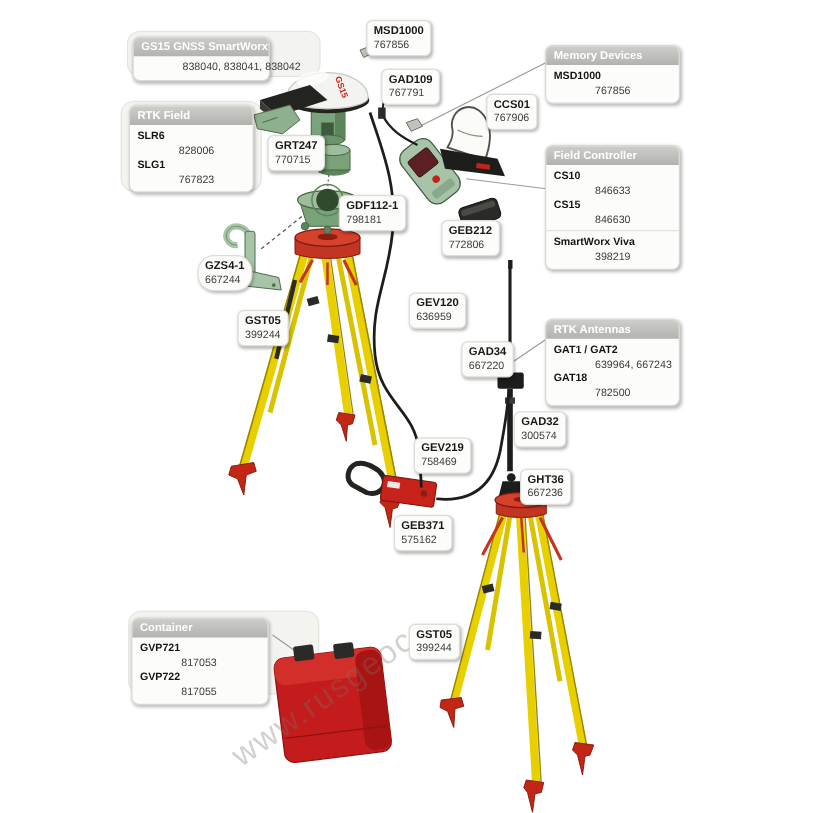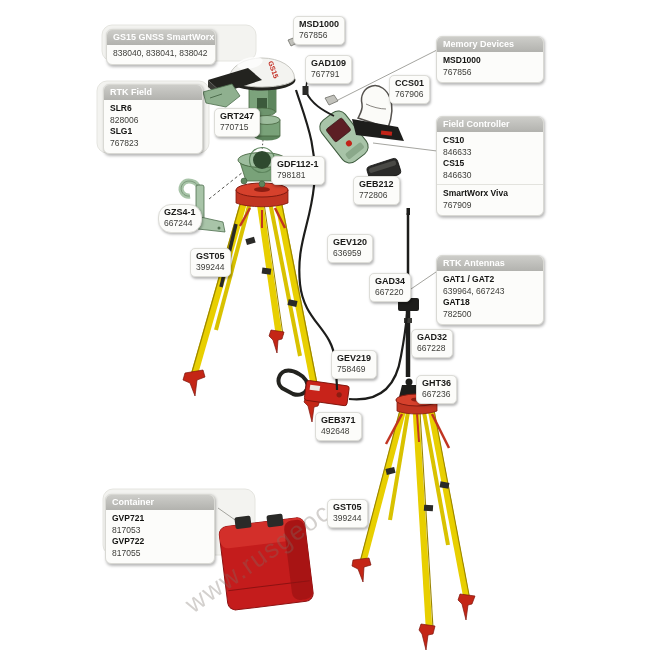--- a/index.html
+++ b/index.html
@@ -9,21 +9,21 @@
   .plabel{position:absolute;z-index:3;background:#fcfcfa;border:1px solid #ddddd8;border-radius:5px;
           padding:2px 5px 3px;box-shadow:1px 1.5px 2.5px rgba(0,0,0,0.28);white-space:nowrap;line-height:11px;}
   .plabel .code{display:block;font-weight:bold;font-size:9px;color:#191917;}
   .plabel .num{display:block;font-size:8.5px;color:#3c3c38;}
   .gbox{position:absolute;z-index:3;background:#fcfcfa;border:1px solid #d9d9d4;border-radius:6px;
         box-shadow:1px 1.5px 3px rgba(0,0,0,0.28);}
   .gbox .hdr{background:linear-gradient(#cdcdc9,#b2b2ae);color:#ffffff;font-weight:bold;font-size:9px;
              padding:2px 6px 3px;border-radius:5px 5px 0 0;white-space:nowrap;}
   .gbox .bd{padding:3px 6px 4px;font-size:8.5px;line-height:11.5px;color:#3c3c38;white-space:nowrap;}
   .gbox .bd b{display:block;color:#141412;font-size:8.5px;}
-  .gbox .bd span{display:block;}
+  .gbox .bd span{display:block;margin-left:33px;}
   .gbox .sep{border-top:1px solid #e3e3de;margin:3px -6px;}
 </style>
 </head>
 <body>
 
 <div id="stage">
 
 <svg id="art" width="650" height="650" viewBox="0 0 650 650">
 
   <g>
@@ -228,21 +228,21 @@
 
   <div class="gbox" style="left:436px;top:116px;width:106px;">
     <div class="hdr">Field Controller</div>
     <div class="bd">
       <b>CS10</b>
       <span>846633</span>
       <b>CS15</b>
       <span>846630</span>
       <div class="sep"></div>
       <b>SmartWorx Viva</b>
-      <span>767909</span>
+      <span>398219</span>
     </div>
   </div>
 
   <div class="gbox" style="left:436px;top:255px;width:106px;">
     <div class="hdr">RTK Antennas</div>
     <div class="bd">
       <b>GAT1 / GAT2</b>
       <span>639964, 667243</span>
       <b>GAT18</b>
       <span>782500</span>
@@ -294,32 +294,32 @@
   <div class="plabel" style="left:327px;top:234px;">
     <span class="code">GEV120</span>
     <span class="num">636959</span>
   </div>
   <div class="plabel" style="left:369px;top:273px;">
     <span class="code">GAD34</span>
     <span class="num">667220</span>
   </div>
   <div class="plabel" style="left:411px;top:329px;">
     <span class="code">GAD32</span>
-    <span class="num">667228</span>
+    <span class="num">300574</span>
   </div>
   <div class="plabel" style="left:331px;top:350px;">
     <span class="code">GEV219</span>
     <span class="num">758469</span>
   </div>
   <div class="plabel" style="left:416px;top:375px;">
     <span class="code">GHT36</span>
     <span class="num">667236</span>
   </div>
   <div class="plabel" style="left:315px;top:412px;">
     <span class="code">GEB371</span>
-    <span class="num">492648</span>
+    <span class="num">575162</span>
   </div>
   <div class="plabel" style="left:327px;top:499px;">
     <span class="code">GST05</span>
     <span class="num">399244</span>
   </div>
 
 </div>
 
 </body></html>

